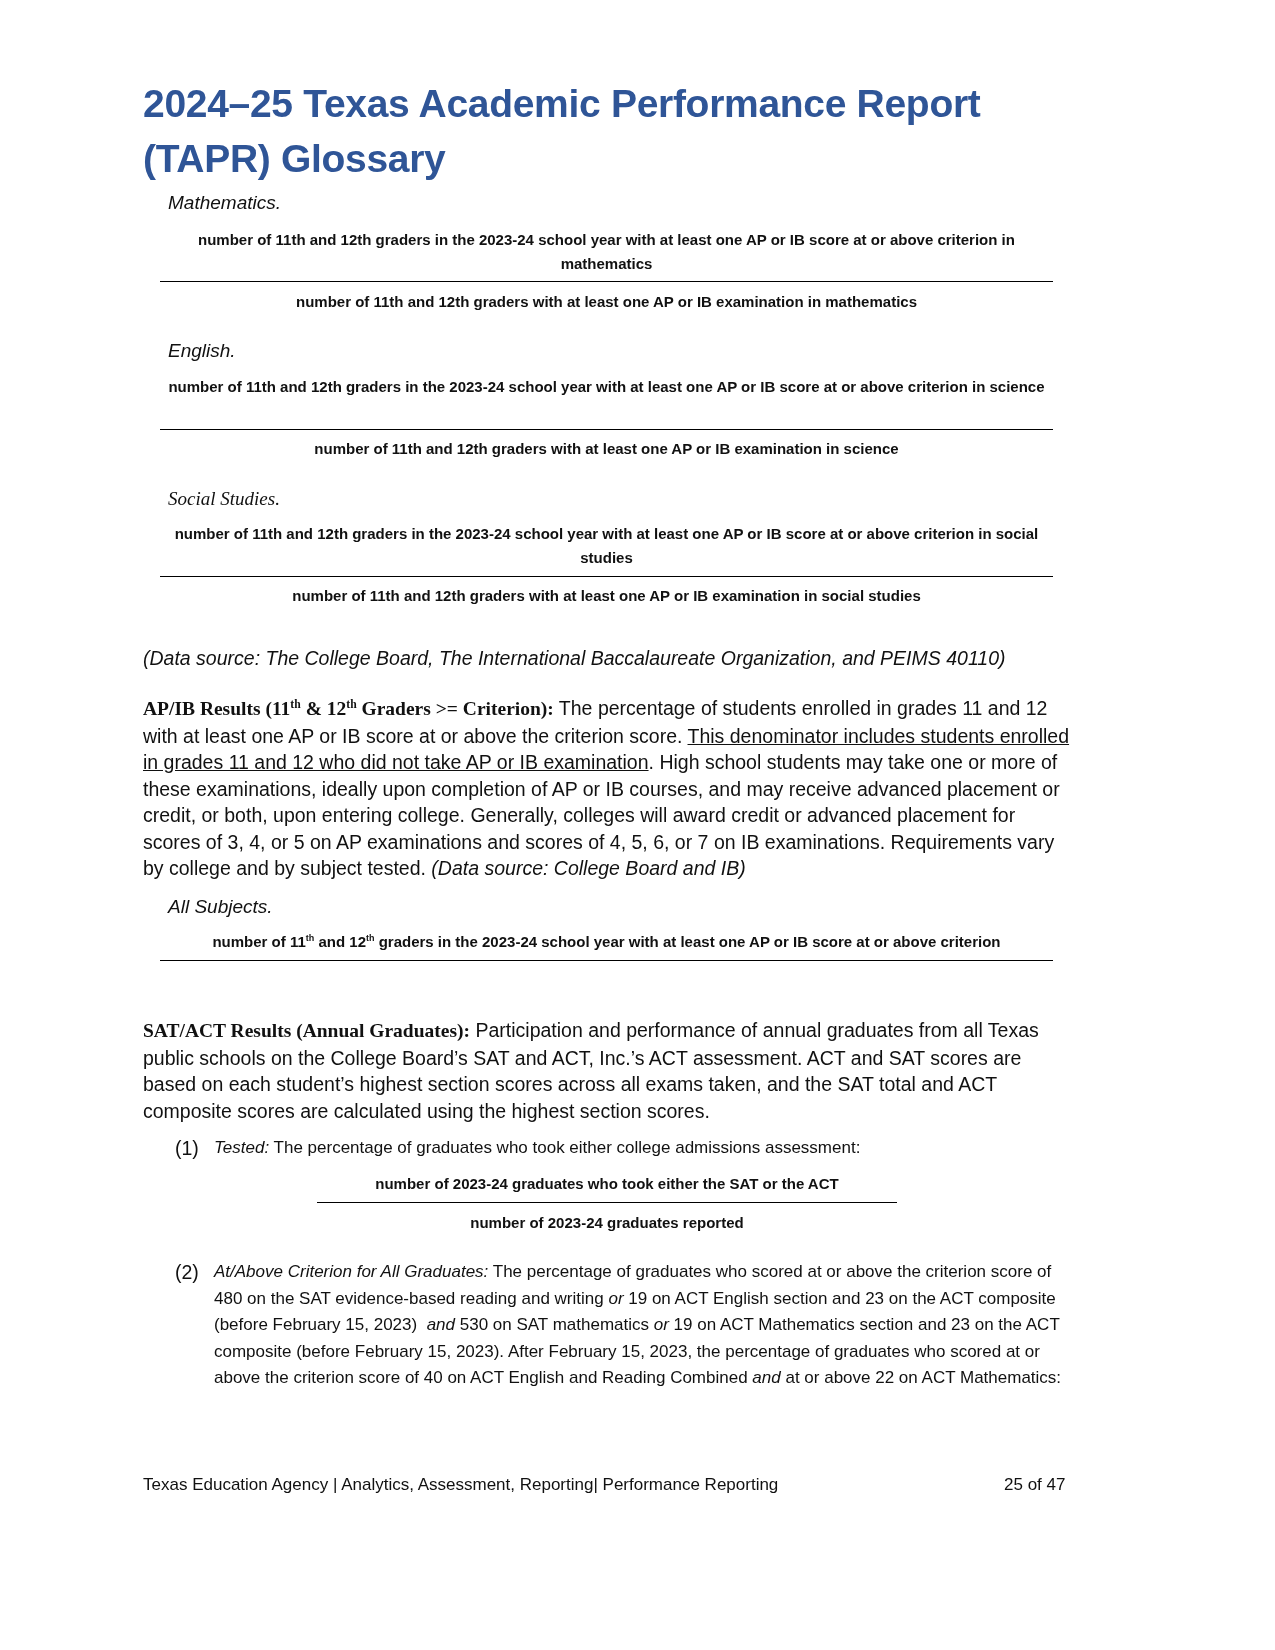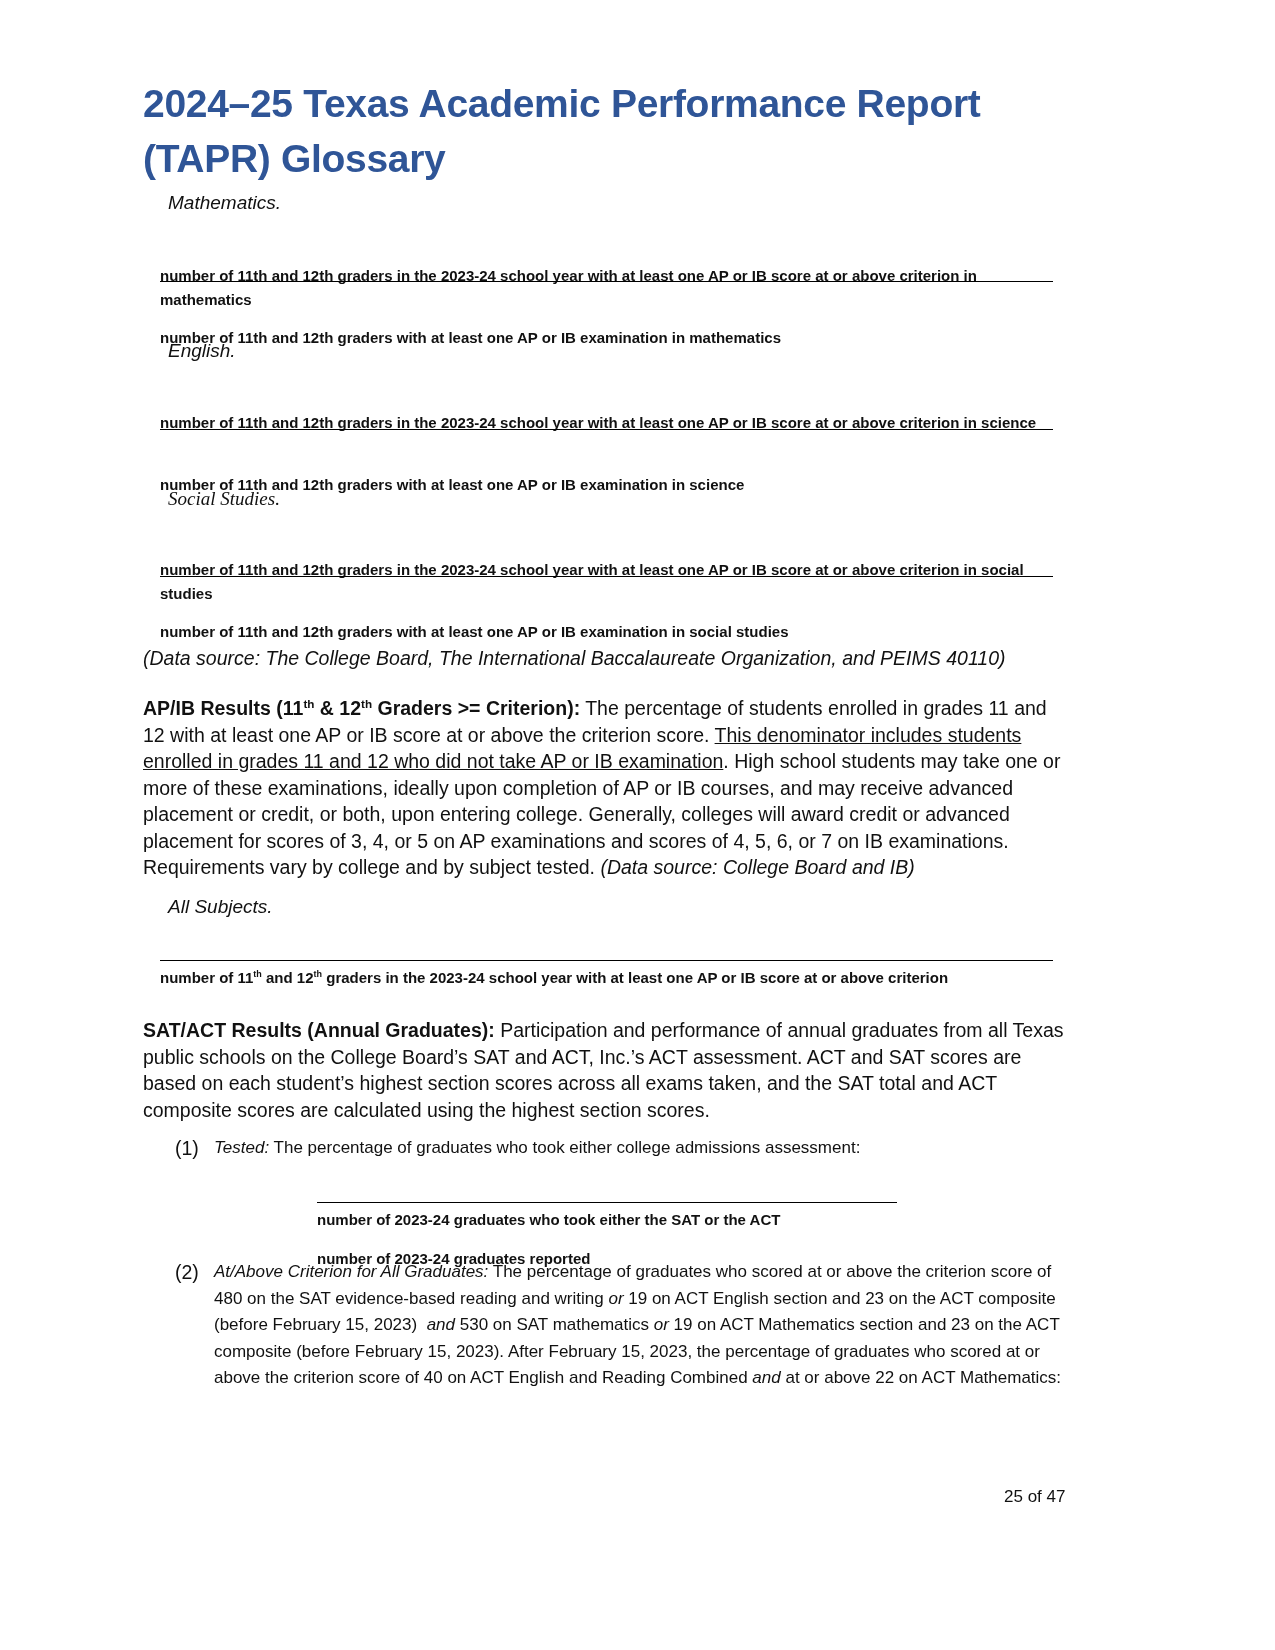--- a/index.html
+++ b/index.html
@@ -1,30 +1,30 @@
 <!DOCTYPE html>
 <html><head>
 <meta charset="utf-8">
 <style>
   html, body { margin: 0; padding: 0; background: #ffffff; }
   body { width: 1275px; height: 1650px; position: relative; font-family: "Liberation Sans", sans-serif; color: #111111; }
   .page { position: absolute; left: 0; top: 0; width: 1275px; height: 1318px; }
   .title { position: absolute; left: 143px; top: 76px; width: 960px; margin: 0; font-size: 39px; line-height: 55px; font-weight: bold; color: #2f5597; letter-spacing: -0.3px; }
   .sub-italic { position: absolute; left: 168px; font-style: italic; font-size: 19px; line-height: 24px; }
-  .frac { position: absolute; left: 160px; width: 893px; font-weight: bold; font-size: 15px; line-height: 24px; margin-top: 36px; }
+  .frac { position: absolute; left: 160px; width: 893px; text-align: center; font-weight: bold; font-size: 15px; line-height: 24px; }
   .frac-line { position: absolute; left: 160px; width: 893px; height: 0; border-top: 1.3px solid #000; }
   .frac-narrow { left: 317px; width: 580px; }
   .para { position: absolute; left: 143px; width: 930px; font-size: 19.5px; line-height: 26.5px; margin: 0; }
-  .para b { font-weight: bold; }
+  .para b { font-weight: bold; font-family: Liberation Serif, serif; }
   .para u { text-decoration: underline; }
   sup { font-size: 0.6em; line-height: 0; vertical-align: super; }
   .list-num { position: absolute; left: 175px; font-size: 19.5px; line-height: 26.5px; }
   .list-body { position: absolute; left: 214px; width: 860px; font-size: 17px; line-height: 26.5px; margin: 0; }
   .footer-left { position: absolute; left: 143px; top: 1474px; font-size: 17px; line-height: 22px; }
-  .footer-right { position: absolute; left: 1004px; top: 1474px; font-size: 17px; line-height: 22px; margin-top: 12px; }
+  .footer-right { position: absolute; left: 1004px; top: 1474px; font-size: 17px; line-height: 22px; }
 </style>
 </head>
 <body>
 
 <div class="page">
 
   <h1 class="title">2024–25 Texas Academic Performance Report (TAPR) Glossary</h1>
 
   <div class="sub-italic" style="top:191px;">Mathematics.</div>
   <div class="frac" style="top:228px;">number of 11th and 12th graders in the 2023-24 school year with at least one AP or IB score at or above criterion in mathematics</div>
@@ -53,15 +53,16 @@
 
   <div class="list-num" style="top:1135px;">(1)</div>
   <p class="list-body" style="top:1135px;"><i>Tested:</i><span> The percentage of graduates who took either college admissions assessment:</span></p>
   <div class="frac frac-narrow" style="top:1172px;">number of 2023-24 graduates who took either the SAT or the ACT</div>
   <div class="frac-line frac-narrow" style="top:1202px;"></div>
   <div class="frac frac-narrow" style="top:1211px;">number of 2023-24 graduates reported</div>
 
   <div class="list-num" style="top:1259px;">(2)</div>
   <p class="list-body" style="top:1259px;"><i>At/Above Criterion for All Graduates:</i><span> The percentage of graduates who scored at or above the criterion score of 480 on the SAT evidence-based reading and writing </span><i>or</i><span style="white-space:pre-wrap;"> 19 on ACT English section and 23 on the ACT composite (before February 15, 2023)  </span><i>and</i><span> 530 on SAT mathematics </span><i>or</i><span> 19 on ACT Mathematics section and 23 on the ACT composite (before February 15, 2023). After February 15, 2023, the percentage of graduates who scored at or above the criterion score of 40 on ACT English and Reading Combined </span><i>and</i><span> at or above 22 on ACT Mathematics:</span></p>
 
+  <div class="footer-left">Texas Education Agency | Analytics, Assessment, Reporting| Performance Reporting</div>
   <div class="footer-right">25 of 47</div>
 
 </div>
 
 </body></html>

